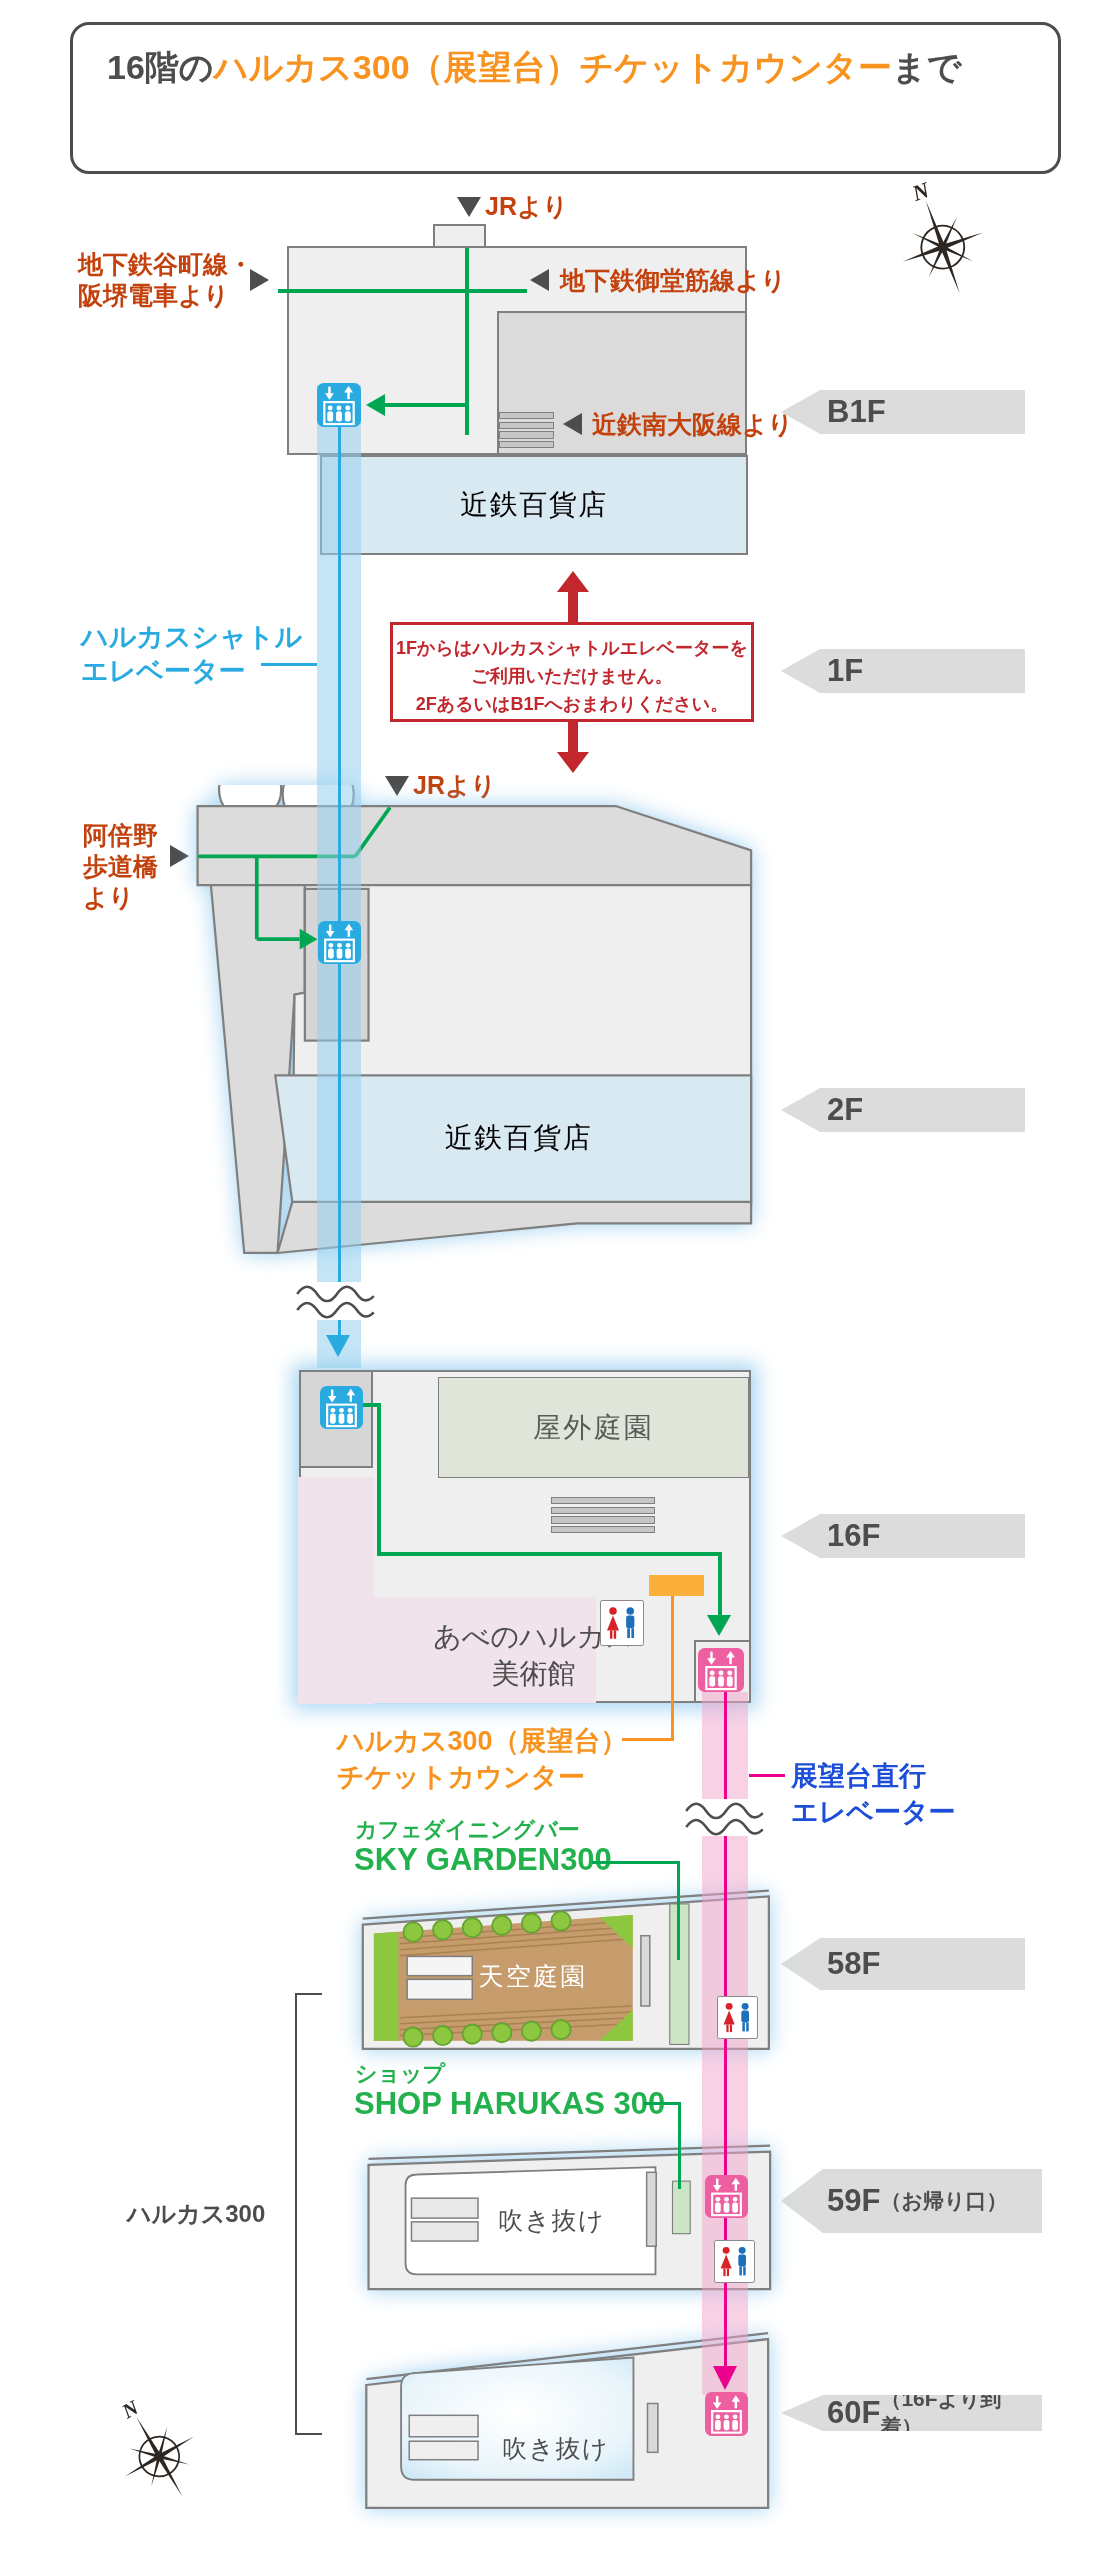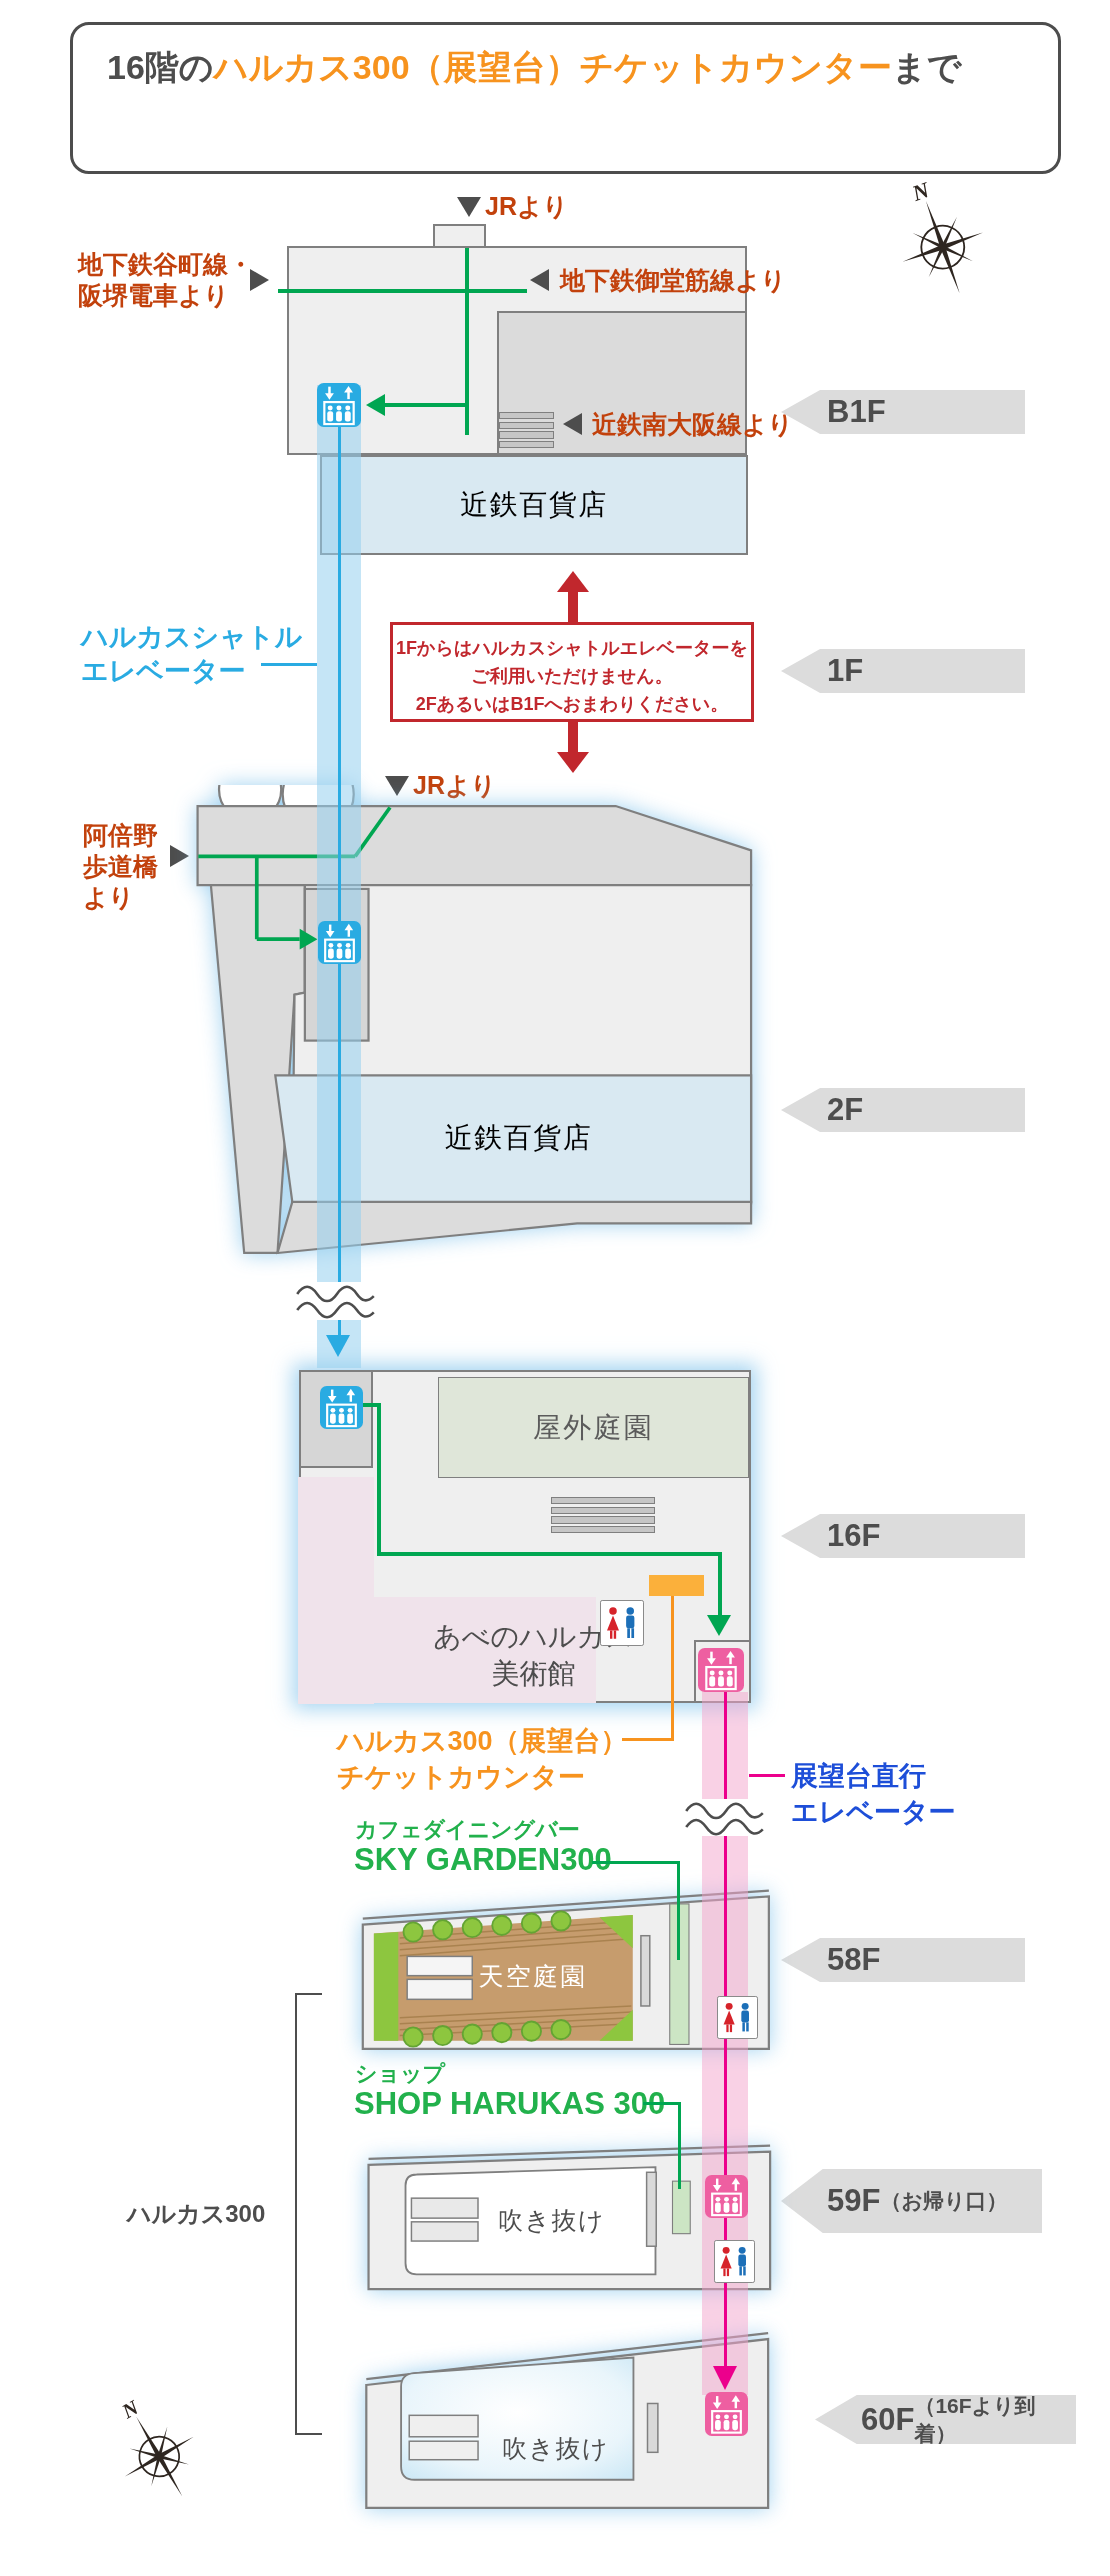--- a/index.html
+++ b/index.html
@@ -386,21 +386,21 @@
           <rect x="17" y="39" width="3.2" height="11"></rect>
         </g>
       <g fill="#1C6FB8">
           <circle cx="39" cy="13" r="5"></circle>
           <rect x="33.5" y="19" width="11" height="17" rx="3"></rect>
           <rect x="35" y="36" width="3.6" height="13"></rect>
           <rect x="40.5" y="36" width="3.6" height="13"></rect>
         </g>
     </svg>
   </div>
-  <div class="abs tag" style="left:781px;top:1938px;width:244px;height:44px;">
+  <div class="abs tag" style="left:781px;top:1938px;width:244px;height:52px;">
     <span>58F</span>
   </div>
 
   <div class="abs" style="left:355px;top:2059px;color:#22B14C;font-weight:bold;font-size:22px;">ショップ</div>
   <div class="abs" style="left:354px;top:2086px;color:#22B14C;font-weight:bold;font-size:31px;">SHOP HARUKAS 300</div>
   <div class="abs gline" style="left:643px;top:2102px;width:37px;height:3px;z-index:6;"></div>
   <div class="abs gline" style="left:678px;top:2102px;width:3px;height:87px;z-index:6;"></div>
 
   <svg class="abs svgfloor" style="left:355px;top:2139px;z-index:1;" width="422" height="159" viewBox="0 0 570 215">
     <line x1="18" y1="27" x2="561" y2="9" stroke="#7F7F7F" stroke-width="3"></line>
@@ -484,21 +484,21 @@
       <g fill="#fff">
           <circle cx="18" cy="34" r="3.4"></circle>
           <rect x="14" y="38.5" width="8" height="14" rx="3"></rect>
       <circle cx="30" cy="34" r="3.4"></circle>
           <rect x="26" y="38.5" width="8" height="14" rx="3"></rect>
       <circle cx="42" cy="34" r="3.4"></circle>
           <rect x="38" y="38.5" width="8" height="14" rx="3"></rect>
         </g>
     </svg>
   </div>
-  <div class="abs tag" style="left:815px;top:2395px;width:261px;height:49px;">
+  <div class="abs tag" style="left:781px;top:2395px;width:261px;height:36px;">
     <span>60F</span>
       <span class="note">（16Fより到着）</span>
   </div>
 
   <div class="abs bracket" style="left:295px;top:1993px;width:2.2px;height:442px;"></div>
   <div class="abs bracket" style="left:295px;top:1993px;width:27px;height:2.2px;"></div>
   <div class="abs bracket" style="left:295px;top:2433px;width:27px;height:2.2px;"></div>
   <div class="abs" style="left:127px;top:2198px;font-size:24px;font-weight:bold;color:#4D4D4D;">ハルカス300</div>
 
   <div class="abs" style="left:111px;top:2391px;width:89px;height:118px;transform:rotate(-30deg);">

